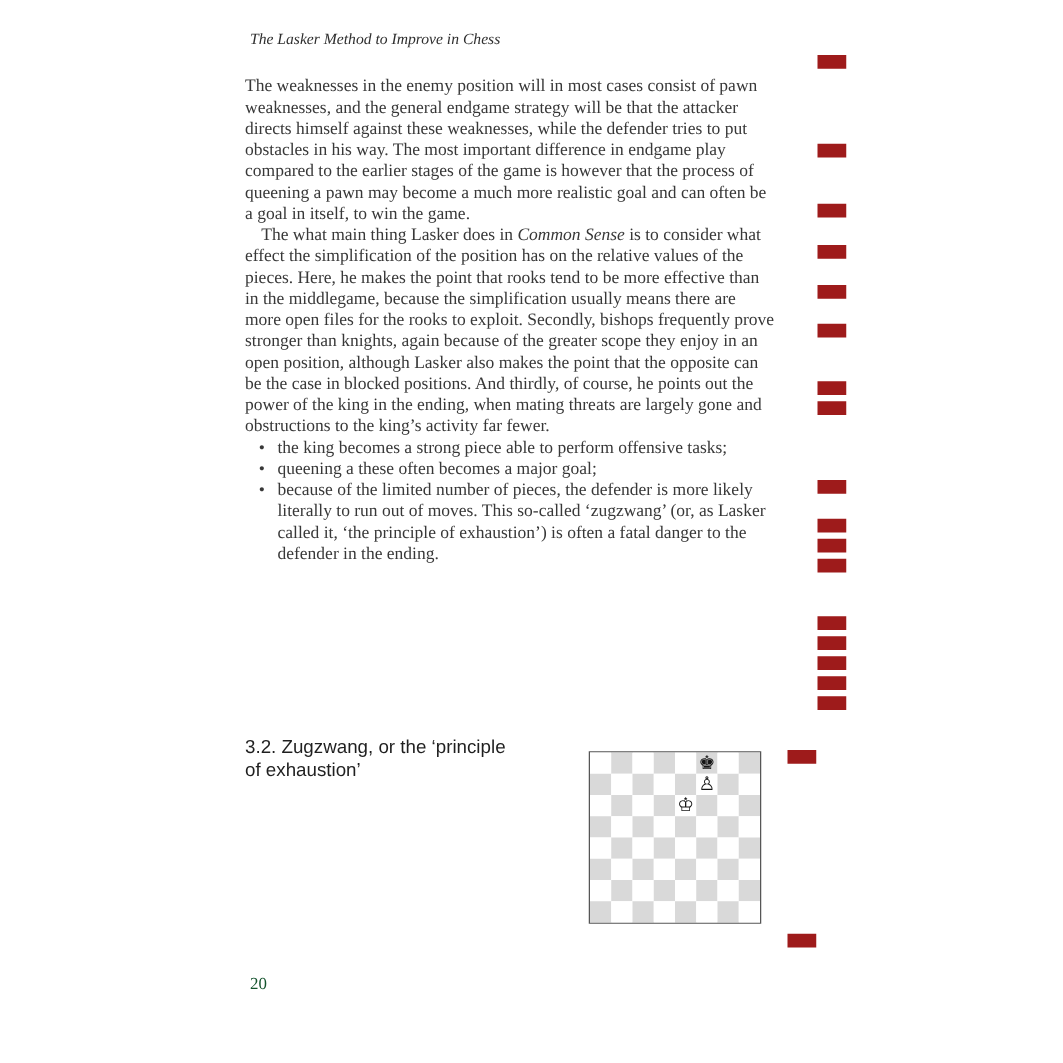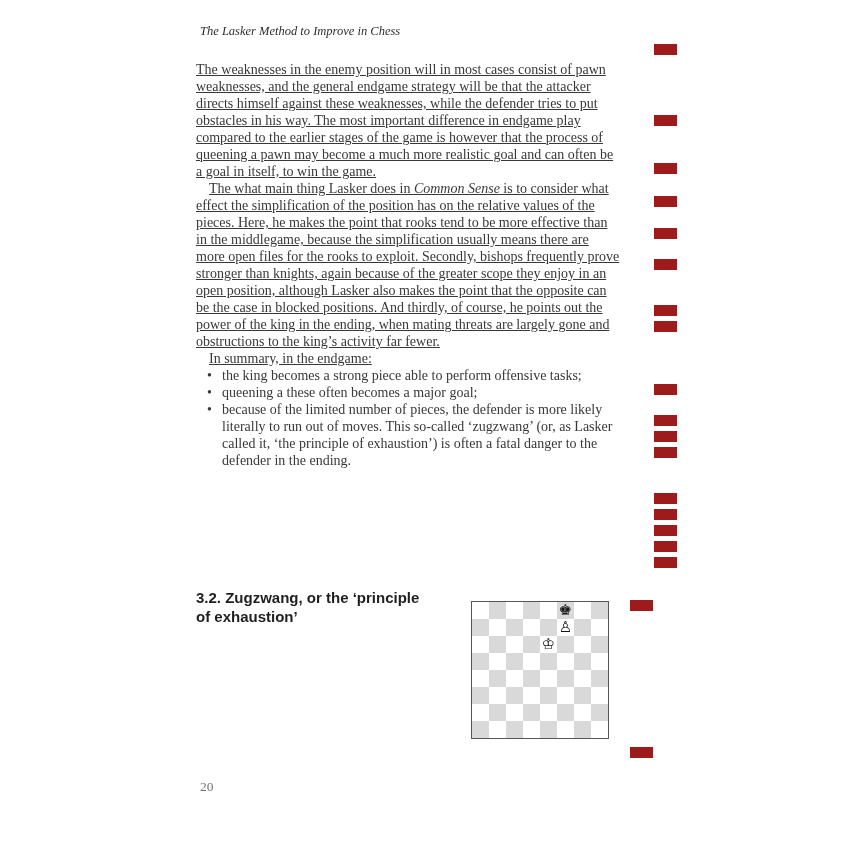--- a/index.html
+++ b/index.html
@@ -7,45 +7,45 @@
     position:relative;width:850px;height:850px;background:#ffffff;overflow:hidden;
     font-family:"Liberation Serif", serif;color:#383838;border-radius:22px;
   }
   .running-head{
     position:absolute;left:200px;top:24px;font-size:12.5px;font-style:italic;color:#2e2e2e;
   }
   .main-column{
     position:absolute;left:196px;top:61px;width:478px;
     font-size:14px;line-height:17px;color:#383838;
   }
-  .main-column p{margin:0;white-space:pre-line;text-decoration:underline;}
+  .main-column p{margin:0;white-space:pre-line;}
   .indent{text-indent:13px;}
   ul.key-points{list-style:none;margin:0;padding:0 0 0 11px;}
   ul.key-points li{position:relative;padding-left:15px;white-space:pre-line;}
   ul.key-points .bullet{position:absolute;left:0;top:0;}
   .section-heading{
     position:absolute;left:196px;top:588px;width:280px;
-    font-family:"Liberation Sans", sans-serif;font-weight:bold;
+    font-family:"Liberation Sans", sans-serif;font-weight:normal;
     font-size:15px;line-height:19px;color:#1f1f1f;white-space:pre-line;
   }
   .left-col-text{
     position:absolute;left:196px;top:626px;width:270px;
     font-size:14.5px;line-height:18.6px;white-space:pre-line;color:#383838;
   }
   .chess-board{
     position:absolute;left:471px;top:601px;width:136px;height:136px;
     display:grid;grid-template-columns:repeat(8,17px);grid-template-rows:repeat(8,17px);
     border:1px solid #565656;background:#fff;
   }
   .chess-board .sq{
     width:17px;height:17px;font-family:"DejaVu Sans", sans-serif;
     font-size:15px;line-height:17px;text-align:center;color:#141414;
   }
   .page-number{
-    position:absolute;left:200px;top:779px;font-size:13.5px;color:#737373;
+    position:absolute;left:200px;top:779px;font-size:13.5px;color:#14532d;
   }
   .red-mark{position:absolute;}
 </style>
 </head>
 <body>
 
 <div class="page">
 
   <div class="running-head">The Lasker Method to Improve in Chess</div>
 
@@ -60,21 +60,20 @@
     <p class="indent"><span>The what main thing Lasker does in </span><i>Common Sense</i><span> is to consider what
 effect the simplification of the position has on the relative values of the
 pieces. Here, he makes the point that rooks tend to be more effective than
 in the middlegame, because the simplification usually means there are
 more open files for the rooks to exploit. Secondly, bishops frequently prove
 stronger than knights, again because of the greater scope they enjoy in an
 open position, although Lasker also makes the point that the opposite can
 be the case in blocked positions. And thirdly, of course, he points out the
 power of the king in the ending, when mating threats are largely gone and
 obstructions to the king’s activity far fewer.</span></p>
-    <p class="indent">In summary, in the endgame:</p>
     <ul class="key-points">
       <li><span class="bullet">•</span><span>the king becomes a strong piece able to perform offensive tasks;</span></li>
       <li><span class="bullet">•</span><span>queening a these often becomes a major goal;</span></li>
       <li><span class="bullet">•</span><span>because of the limited number of pieces, the defender is more likely
 literally to run out of moves. This so-called ‘zugzwang’ (or, as Lasker
 called it, ‘the principle of exhaustion’) is often a fatal danger to the
 defender in the ending.</span></li>
     </ul>
   </div>
 

